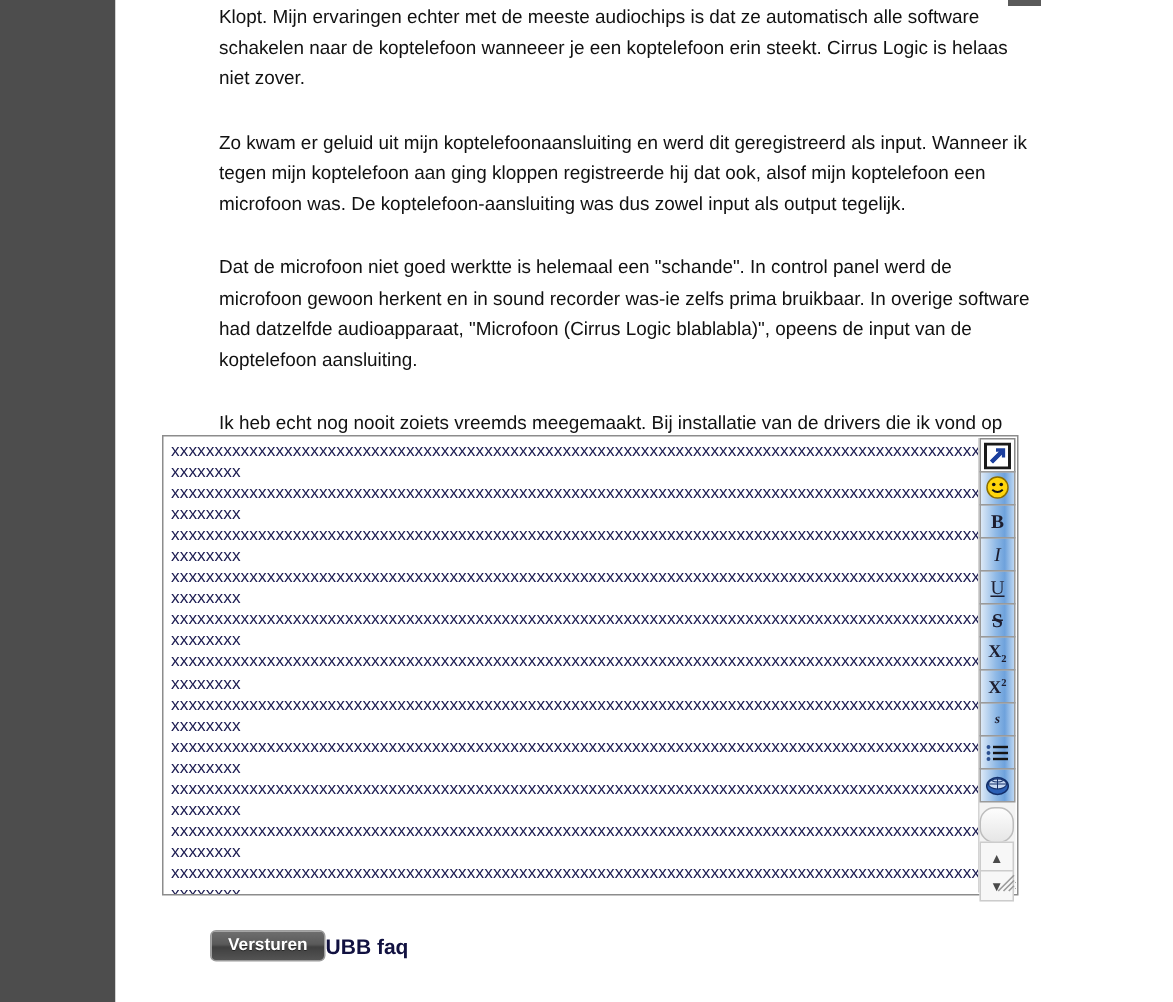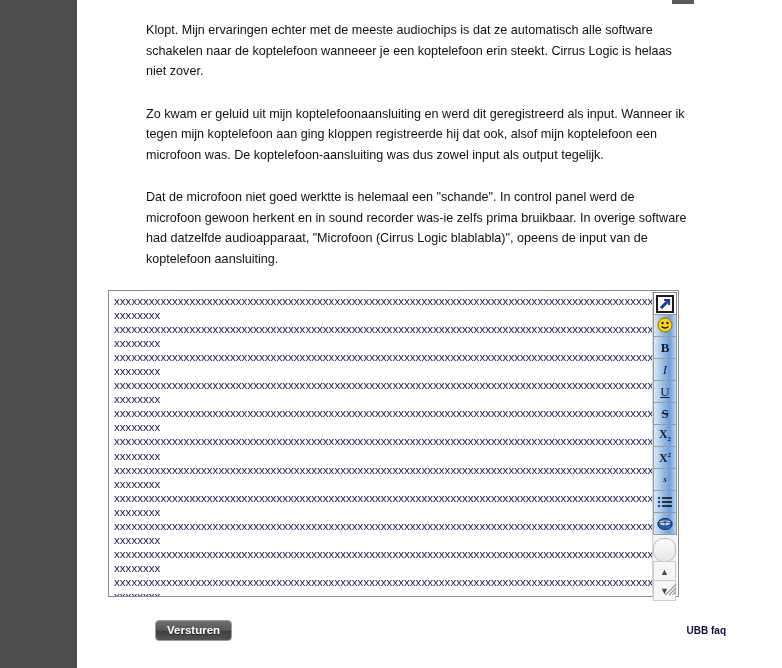--- a/index.html
+++ b/index.html
@@ -32,21 +32,21 @@
     position: absolute;
     left: 595px;
     top: 0px;
     width: 22px;
     height: 4px;
     background: #5a5a5a;
   }
   #post-body {
     position: absolute;
     left: 69px;
-    top: 20px;
+    top: 1px;
     width: 545px;
   }
   #post-body p {
     margin: 0 0 22px 0;
     font-size: 12.6px;
     line-height: 20.5px;
     color: #111111;
     font-family: "Liberation Sans", sans-serif;
   }
   #reply-section {
@@ -166,43 +166,42 @@
   #resize-grip {
     position: absolute;
     right: 2px;
     bottom: 2px;
     width: 13px;
     height: 13px;
     z-index: 6;
   }
   #footer-row {
     position: absolute;
-    left: 46px;
+    left: 31px;
     top: 620px;
     width: 571px;
     display: flex;
     align-items: center;
-    justify-content: space-between;
     padding-left: 32px;
   }
   #submit-button {
     background: linear-gradient(to bottom, #6e6e6e 0%, #5a5a5a 45%, #3f3f3f 55%, #545454 100%);
     color: #ffffff;
     font-family: "Liberation Sans", sans-serif;
     font-size: 11.5px;
     font-weight: bold;
     border: 1px solid #9c9c9c;
     border-radius: 4px;
     padding: 3px 11px 4px 11px;
     cursor: pointer;
     text-shadow: 0 1px 0 rgba(0,0,0,0.45);
   }
   #ubb-faq-link {
     color: #111140;
-    font-size: 10px;
+    font-size: 14px;
     font-weight: bold;
     cursor: pointer;
   }
 </style>
 </head>
 <body>
 
 <div id="left-gutter"></div>
 
 <div id="page-canvas">

